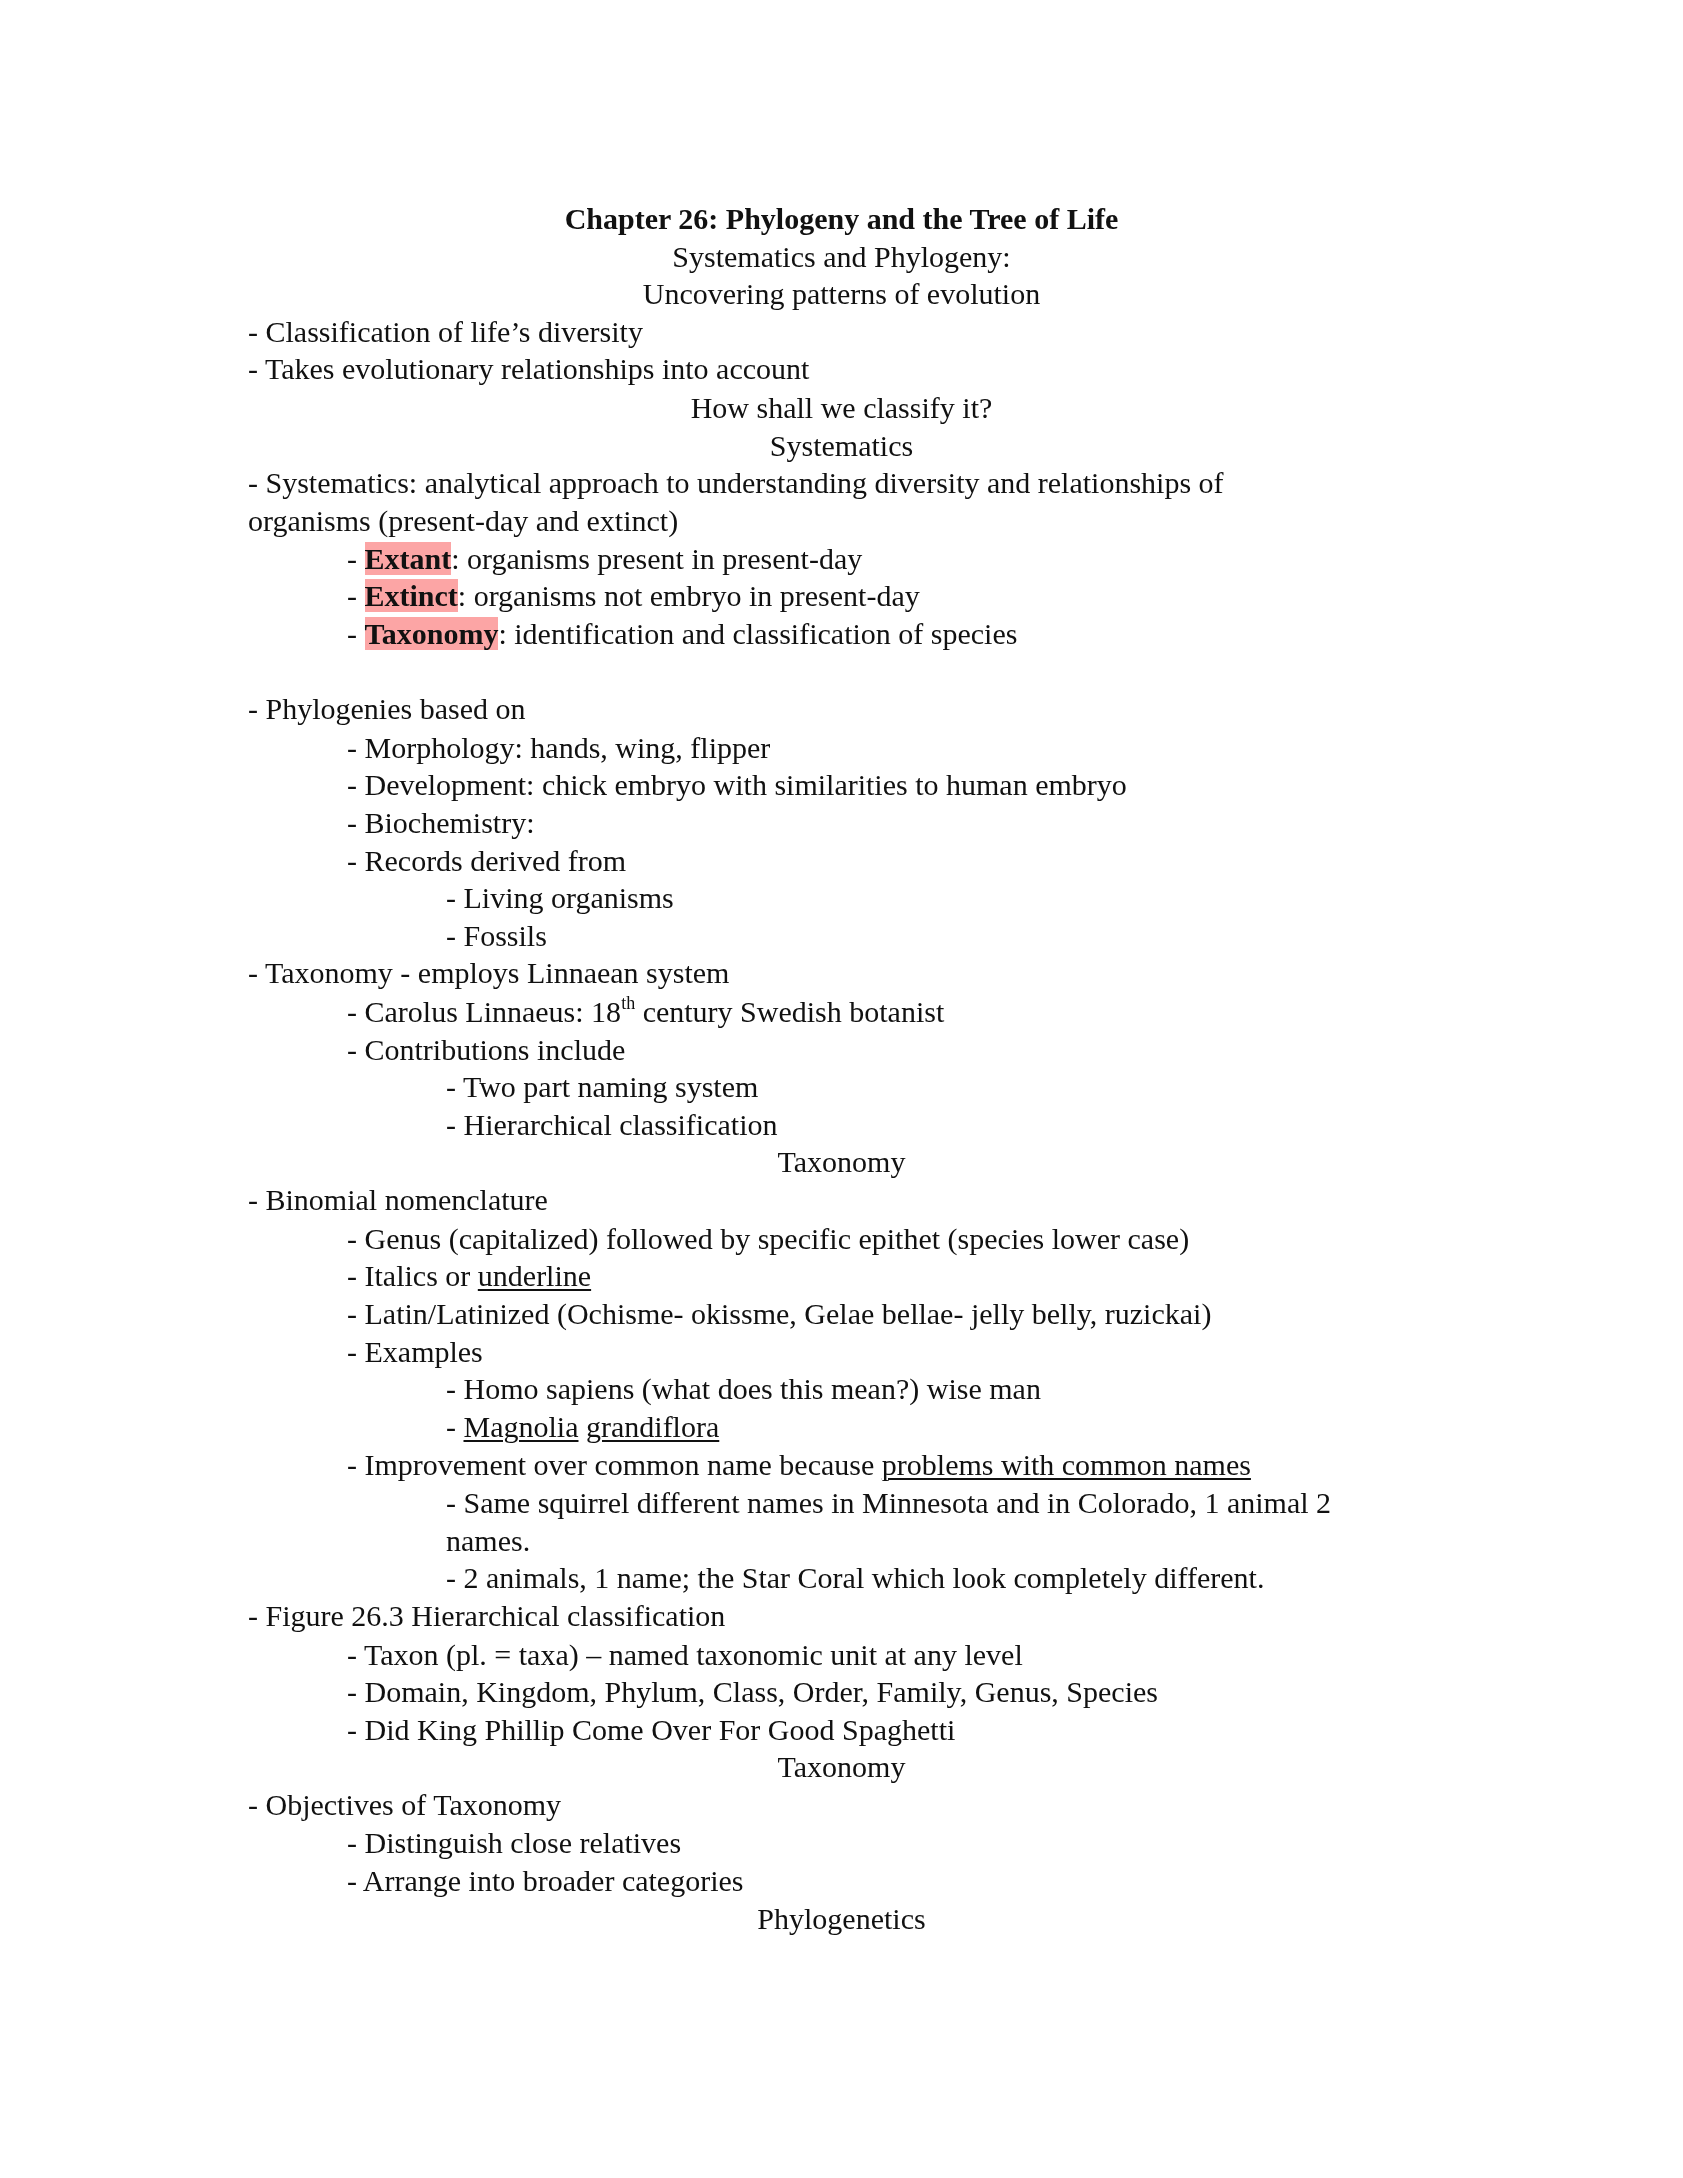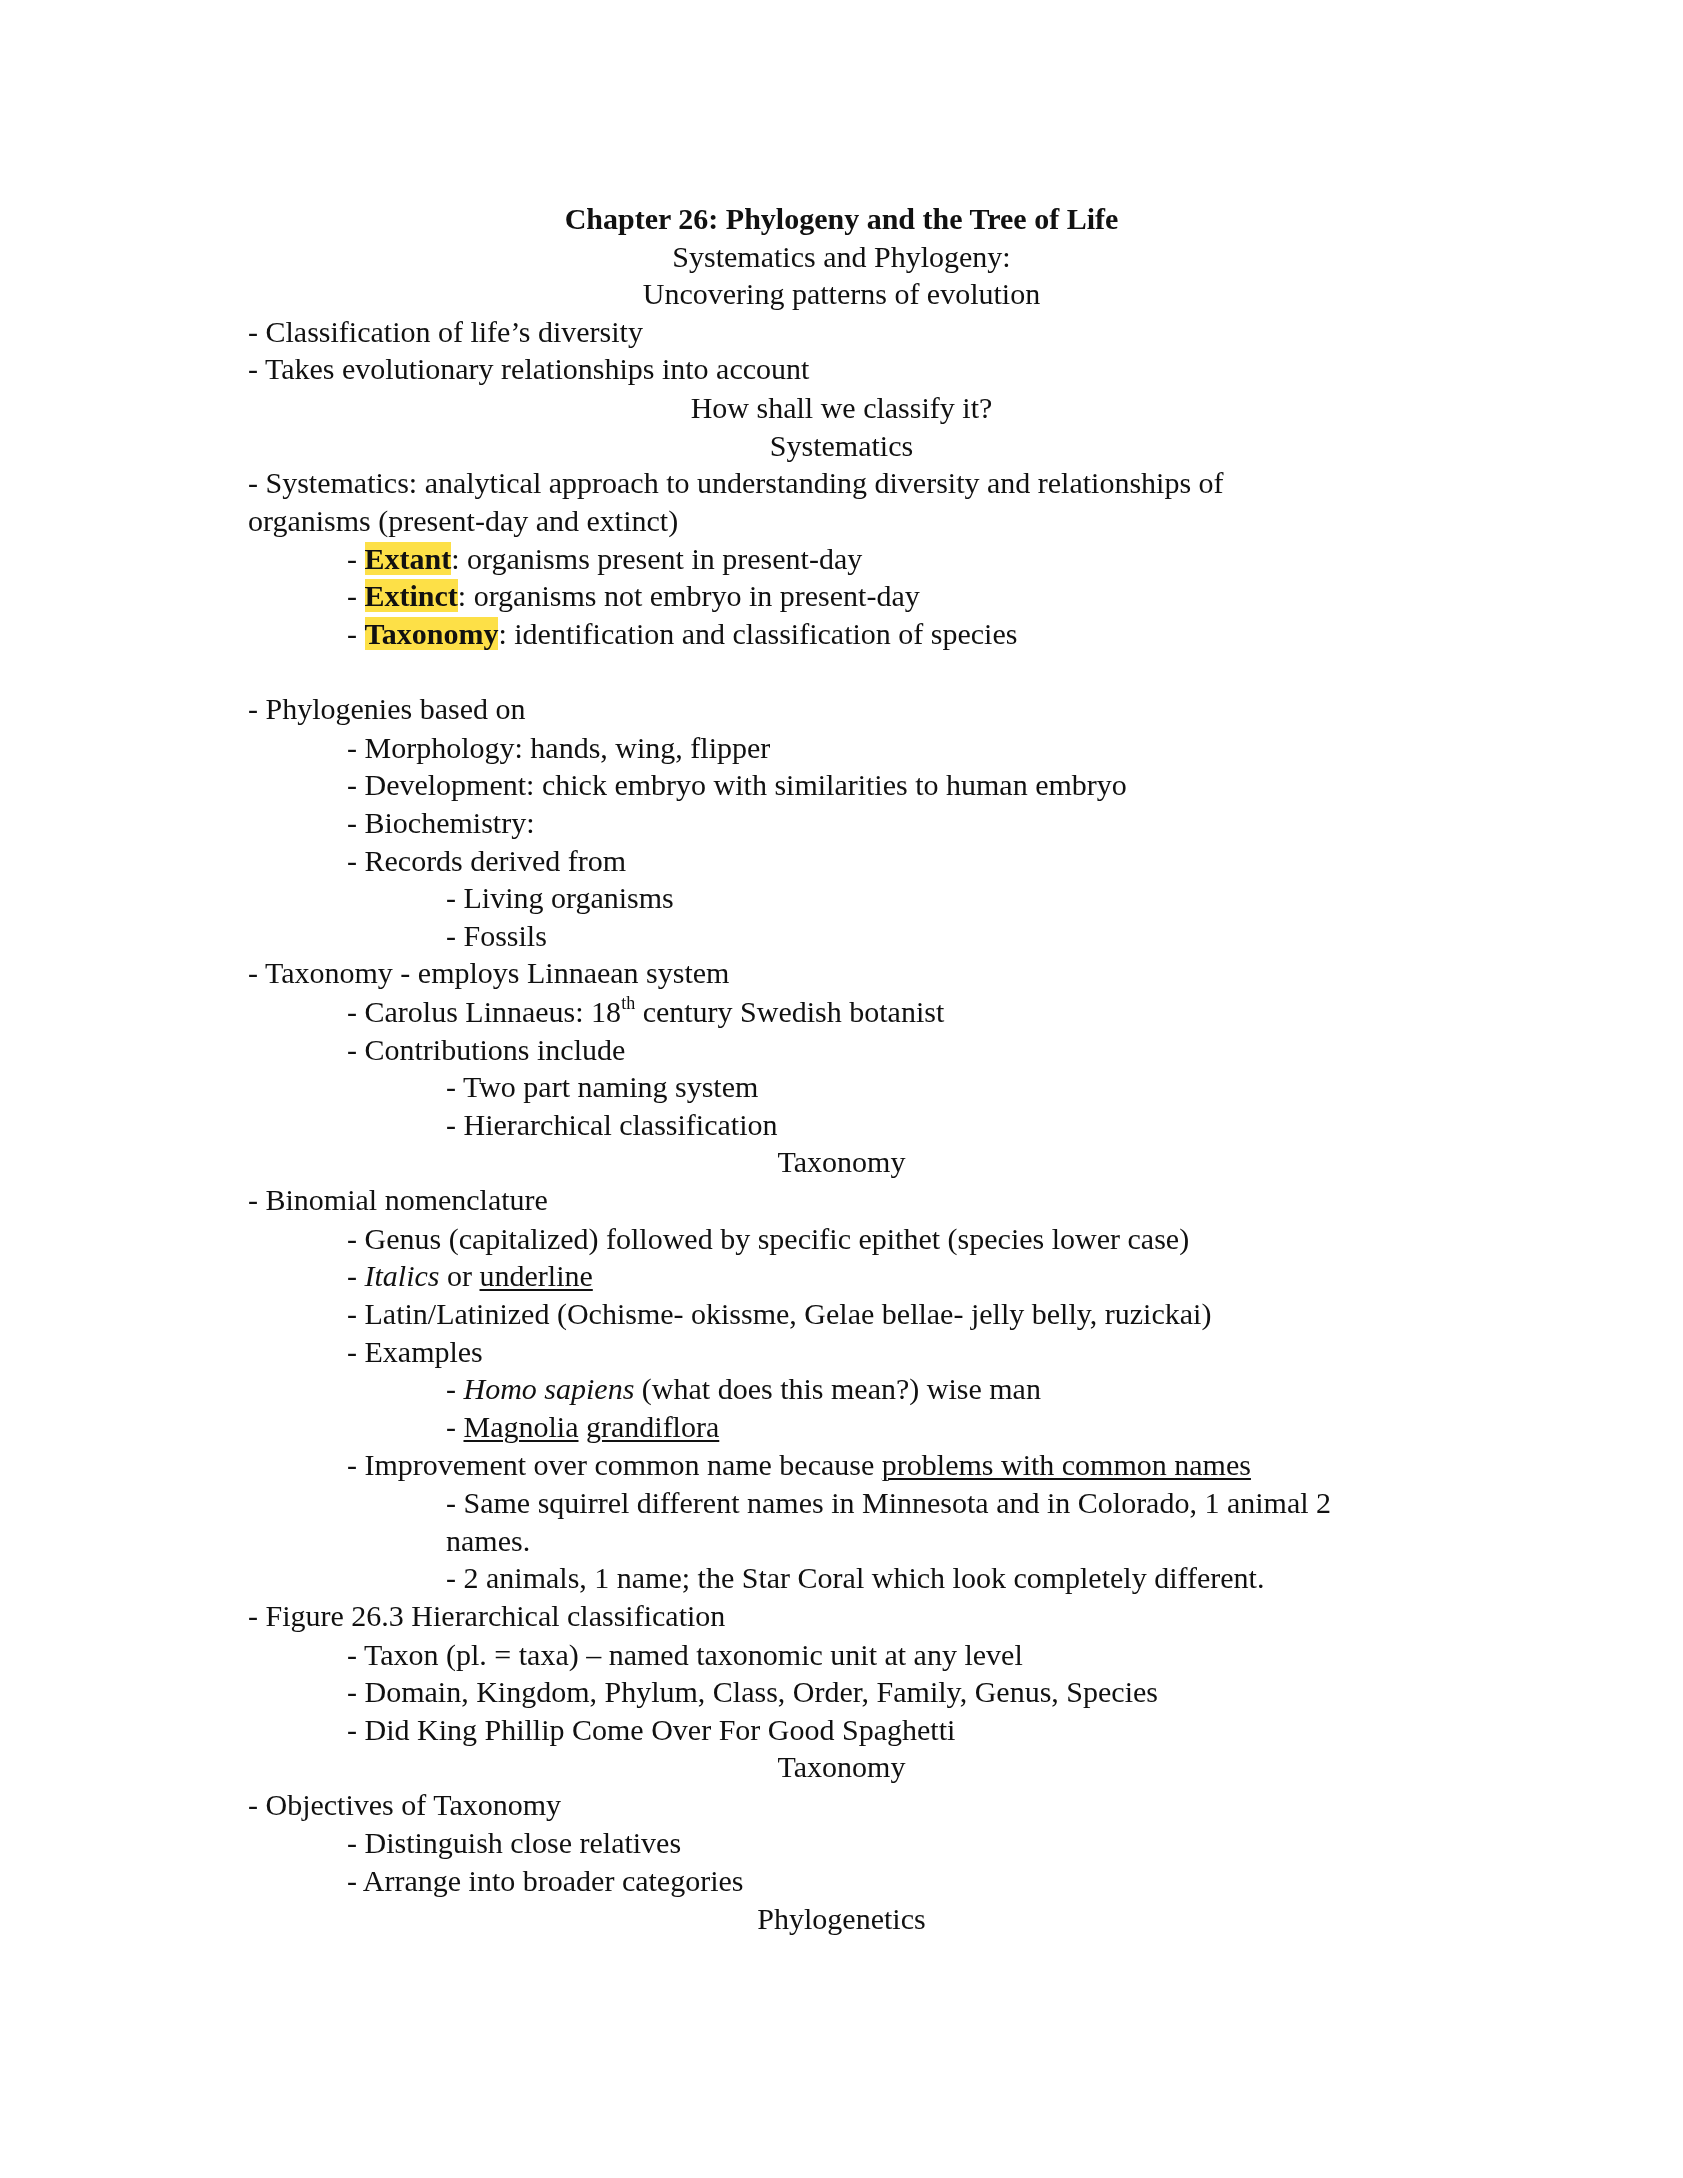--- a/index.html
+++ b/index.html
@@ -14,22 +14,22 @@
       position: absolute;
       font-size: 30px;
       line-height: 38px;
       white-space: nowrap;
     }
     .center { left: 0; width: 1683px; text-align: center; }
     .l0 { left: 248px; }
     .l1 { left: 347px; }
     .l2 { left: 446px; }
     .title { font-weight: bold; }
-    .hl { background: #fde047; font-weight: bold; }
-    .it { font-style: italic; }
+    .hl { background: #fca5a5; font-weight: bold; }
+    .it { }
     .ul { text-decoration: underline; text-underline-offset: 3px; text-decoration-thickness: 2px; }
     sup { font-size: 18px; line-height: 0; vertical-align: 13px; }
   </style>
 </head>
 <body>
 
 <div class="page">
 
   <div class="line center title" style="top:200px">Chapter 26: Phylogeny and the Tree of Life</div>
   <div class="line center" style="top:238px">Systematics and Phylogeny:</div>

